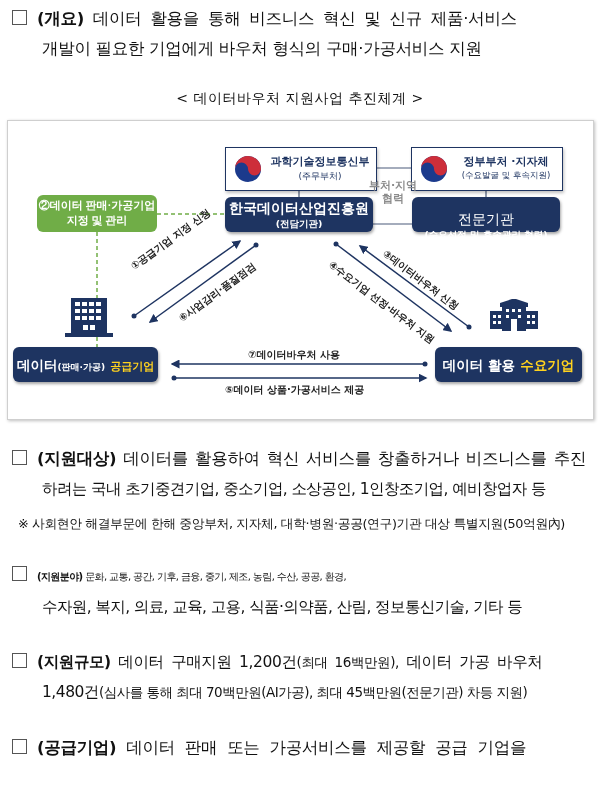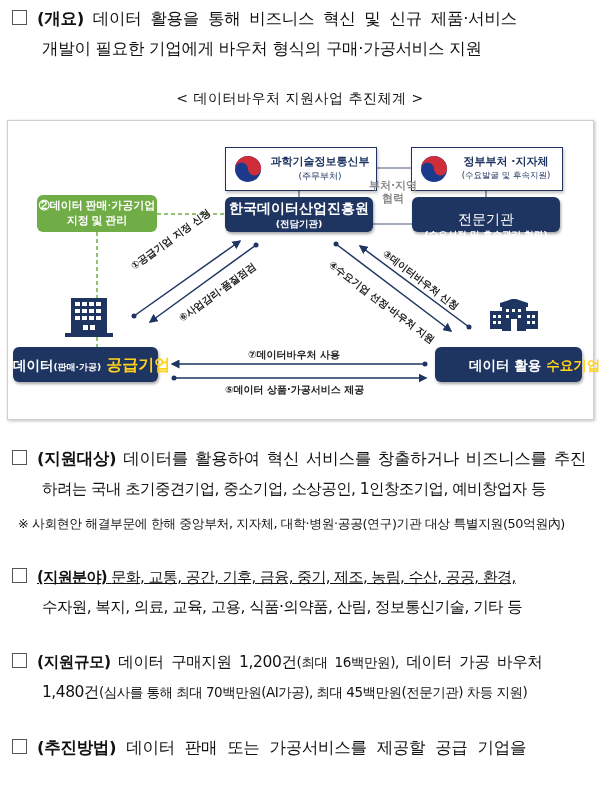--- a/index.html
+++ b/index.html
@@ -144,46 +144,46 @@
       <rect x="22" y="10" width="3" height="3"></rect>
       <rect x="28" y="10" width="3" height="3"></rect>
     <rect x="16" y="16" width="3" height="3"></rect>
       <rect x="28" y="16" width="3" height="3"></rect>
     <rect x="21" y="20" width="6" height="12"></rect>
   </g>
 </svg>
 
 <div class="abs navy" style="left:13px; top:347px; width:145px; height:35px; line-height:35px; white-space:nowrap;">
   <span style="font-size:13.5px; font-weight:bold;">데이터</span><span style="font-size:9px; font-weight:bold;">(판매·가공)</span>
-  <span class="yellow" style="font-size:16px; font-weight:bold;">공급기업</span>
+  <span class="yellow" style="font-size:11px; font-weight:bold;">공급기업</span>
 </div>
 
 <div class="abs navy" style="left:435px; top:347px; width:147px; height:35px; line-height:35px; white-space:nowrap;">
-  <span style="font-size:13.5px; font-weight:bold;padding-left:34px;">데이터 활용</span>
+  <span style="font-size:13.5px; font-weight:bold;">데이터 활용</span>
   <span class="yellow" style="font-size:13.5px; font-weight:bold;">수요기업</span>
 </div>
 
 <div class="abs lbl" style="left:128px; top:262px; transform:rotate(-36deg); transform-origin:left top;">①공급기업 지정 신청</div>
 <div class="abs lbl" style="left:176px; top:314px; transform:rotate(-36deg); transform-origin:left top;">⑥사업감리·품질점검</div>
 <div class="abs lbl" style="left:388px; top:247px; transform:rotate(37deg); transform-origin:left top;">③데이터바우처 신청</div>
 <div class="abs lbl" style="left:334px; top:258px; transform:rotate(37deg); transform-origin:left top;">④수요기업 선정·바우처 지원</div>
 <div class="abs lbl" style="left:248px; top:348px;">⑦데이터바우처 사용</div>
 <div class="abs lbl" style="left:225px; top:383px;">⑤데이터 상품·가공서비스 제공</div>
 
 <div class="para" style="top:444px;">
   <span class="line" style="word-spacing:2px;"><span class="cb"></span><span class="bold">(지원대상)</span> <span>데이터를 활용하여 혁신 서비스를 창출하거나 비즈니스를 추진</span></span>
   <span class="line indent" style="font-size:15.5px; letter-spacing:-0.6px;">하려는 국내 초기중견기업, 중소기업, 소상공인, 1인창조기업, 예비창업자 등</span>
 </div>
 <div class="note">※ 사회현안 해결부문에 한해 중앙부처, 지자체, 대학·병원·공공(연구)기관 대상 특별지원(50억원內)</div>
 
 <div class="para" style="top:562px;">
-  <span class="line" style="font-size:15px; letter-spacing:-0.6px;text-decoration:underline;"><span class="cb"></span><span class="bold">(지원분야)</span> <span>문화, 교통, 공간, 기후, 금융, 중기, 제조, 농림, 수산, 공공, 환경,</span></span>
+  <span class="line" style="font-size:10px; letter-spacing:-0.6px;"><span class="cb"></span><span class="bold">(지원분야)</span> <span>문화, 교통, 공간, 기후, 금융, 중기, 제조, 농림, 수산, 공공, 환경,</span></span>
   <span class="line indent" style="font-size:15.5px; letter-spacing:-0.6px;">수자원, 복지, 의료, 교육, 고용, 식품·의약품, 산림, 정보통신기술, 기타 등</span>
 </div>
 
 <div class="para" style="top:647px;">
   <span class="line" style="font-size:15.5px; letter-spacing:-0.4px; word-spacing:3px;"><span class="cb"></span><span class="bold">(지원규모)</span> <span>데이터 구매지원 1,200건</span><span class="small">(최대 16백만원),</span><span> 데이터 가공 바우처</span></span>
   <span class="line indent" style="letter-spacing:-0.5px;"><span style="font-size:15.5px;">1,480건</span><span class="small">(심사를 통해 최대 70백만원(AI가공), 최대 45백만원(전문기관) 차등 지원)</span></span>
 </div>
 
 <div class="para" style="top:733px;">
-  <span class="line" style="word-spacing:5px;"><span class="cb"></span><span class="bold">(추진방법)</span> <span>데이터 판매 또는 가공서비스를 제공할 공급 기업을</span></span>
+  <span class="line" style="word-spacing:5px;"><span class="cb"></span><span class="bold">(공급기업)</span> <span>데이터 판매 또는 가공서비스를 제공할 공급 기업을</span></span>
 </div>
 
 </body></html>

